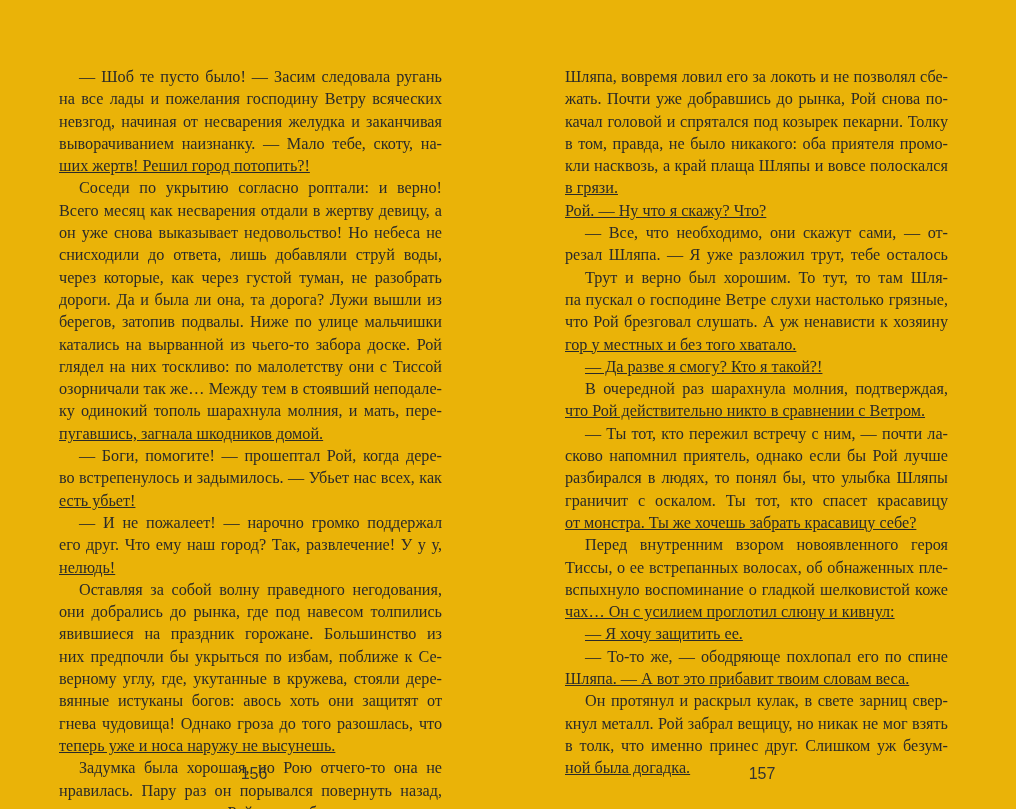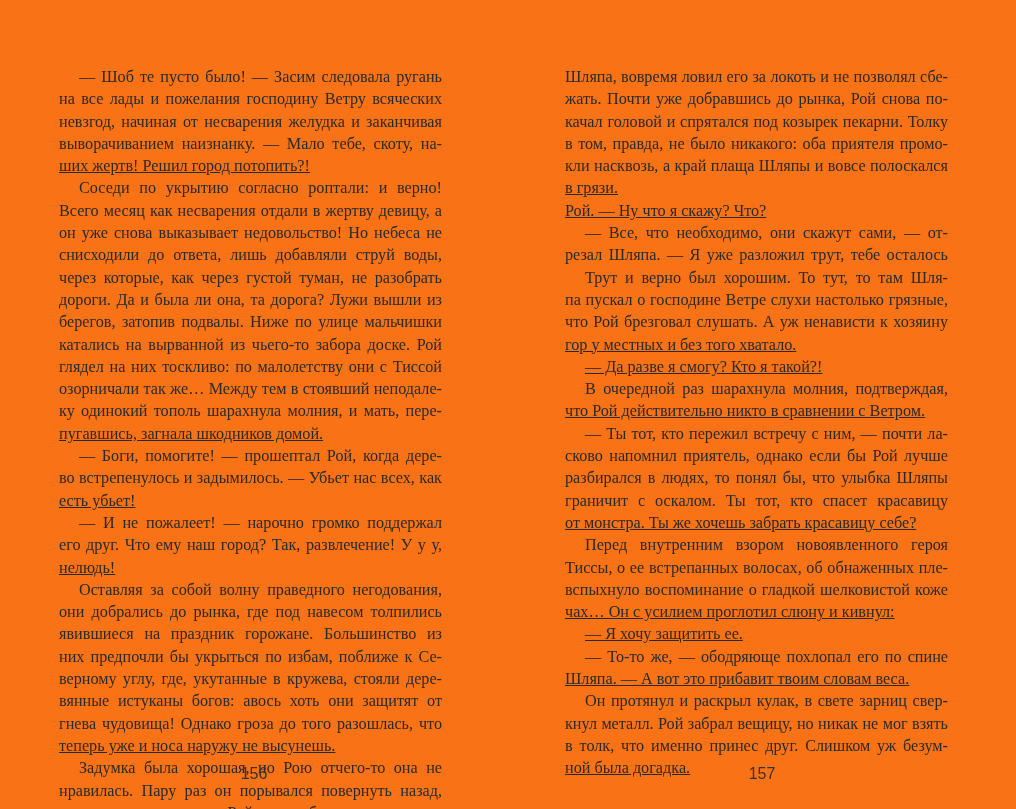--- a/index.html
+++ b/index.html
@@ -1,19 +1,19 @@
 <!DOCTYPE html>
 <html><head>
 <meta charset="utf-8">
 <style>
   html, body { margin: 0; padding: 0; background: #ffffff; }
   body { width: 1016px; height: 809px; position: relative; overflow: hidden; }
   .page {
     position: absolute; top: 0; height: 809px; width: 508px;
-    background: #f97316;
+    background: #eab308;
   }
   .page-left { left: 0; }
   .page-right { left: 508px; }
   .text-block {
     position: absolute; top: 66px; width: 383px;
     font-family: "Liberation Serif", "DejaVu Serif", serif;
     font-size: 16.2px; line-height: 22.3px; color: #2a2a2a;
   }
   .page-left .text-block { left: 59px; }
   .page-right .text-block { left: 57px; }

